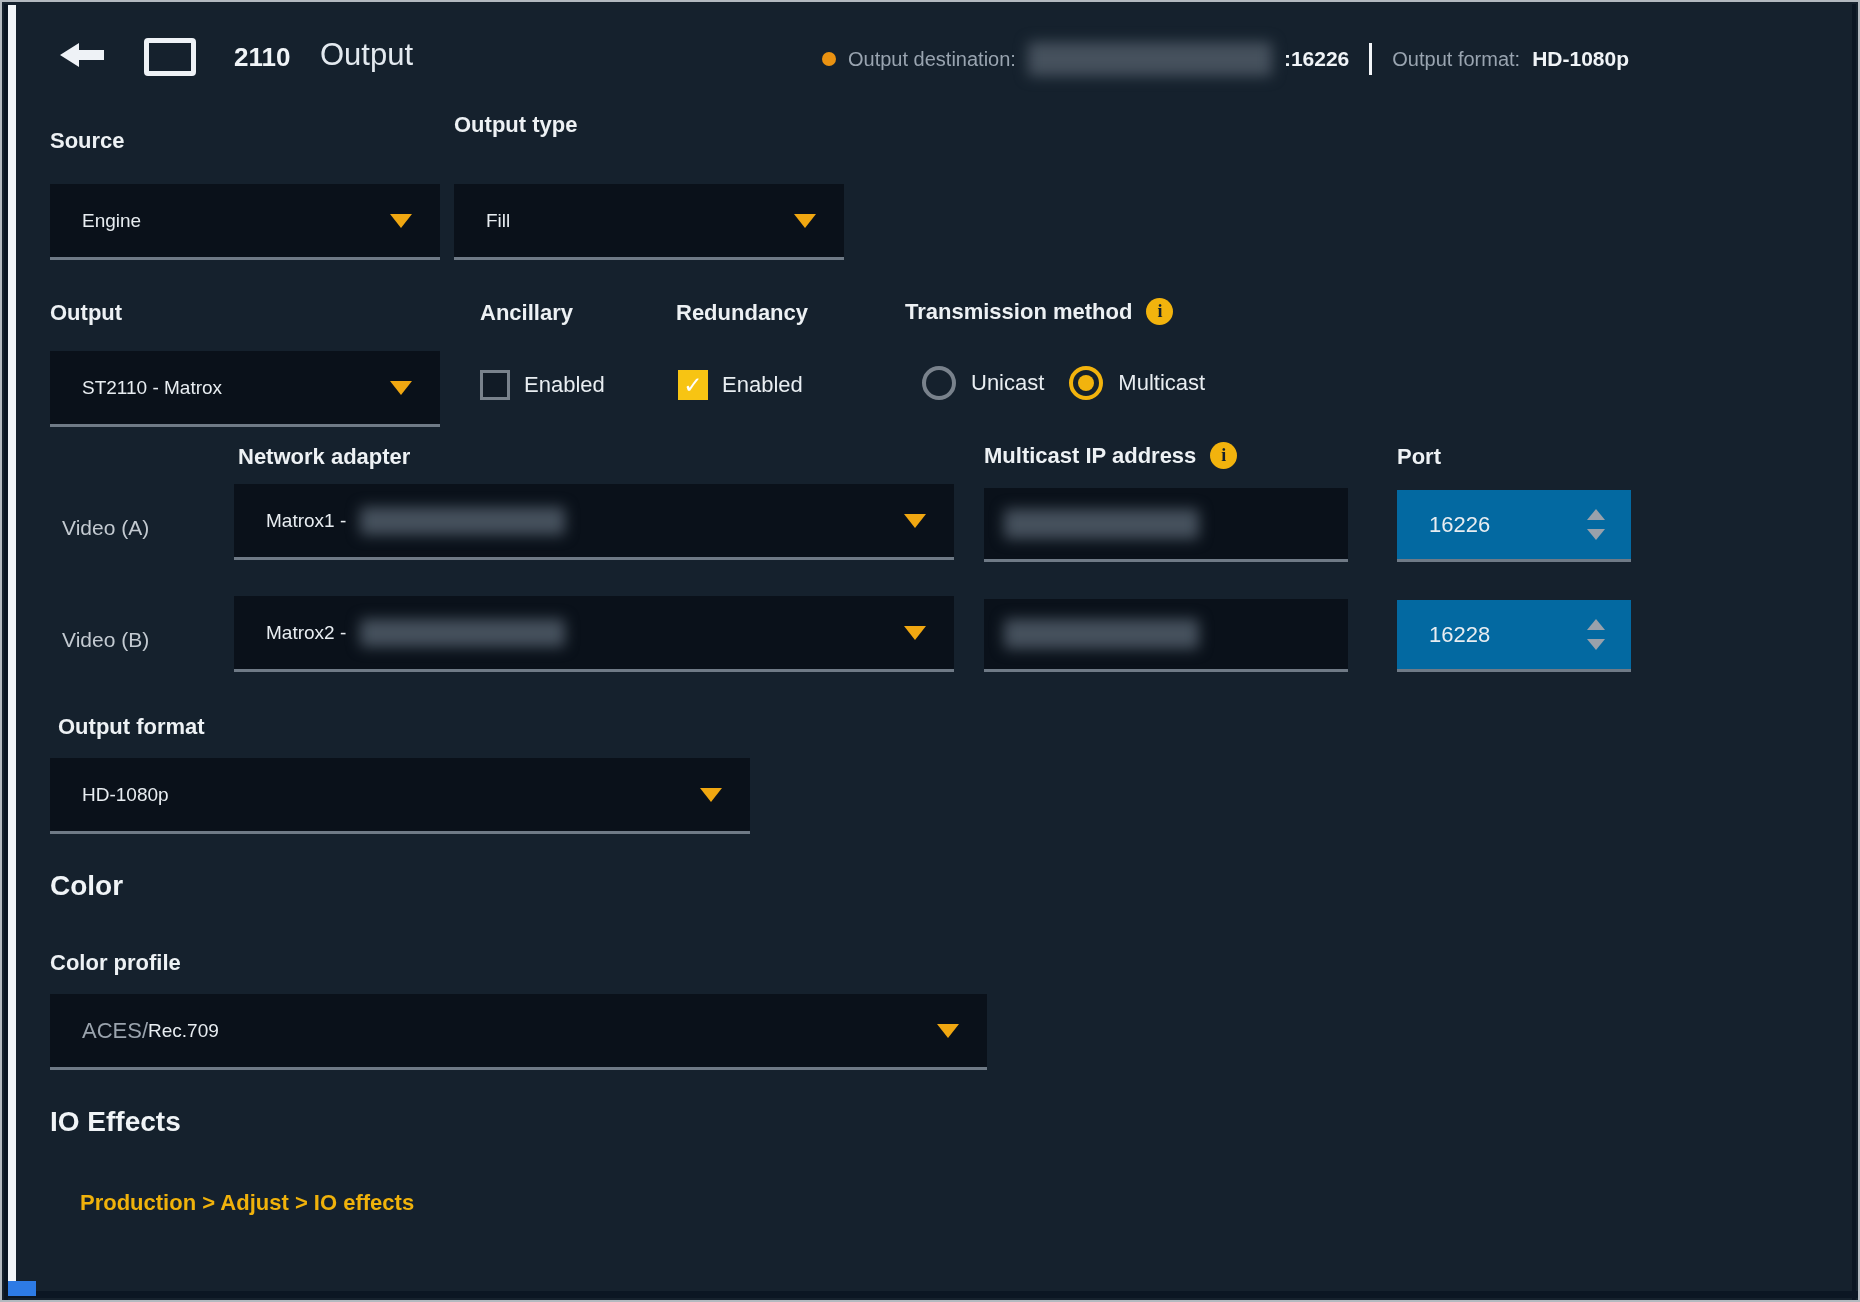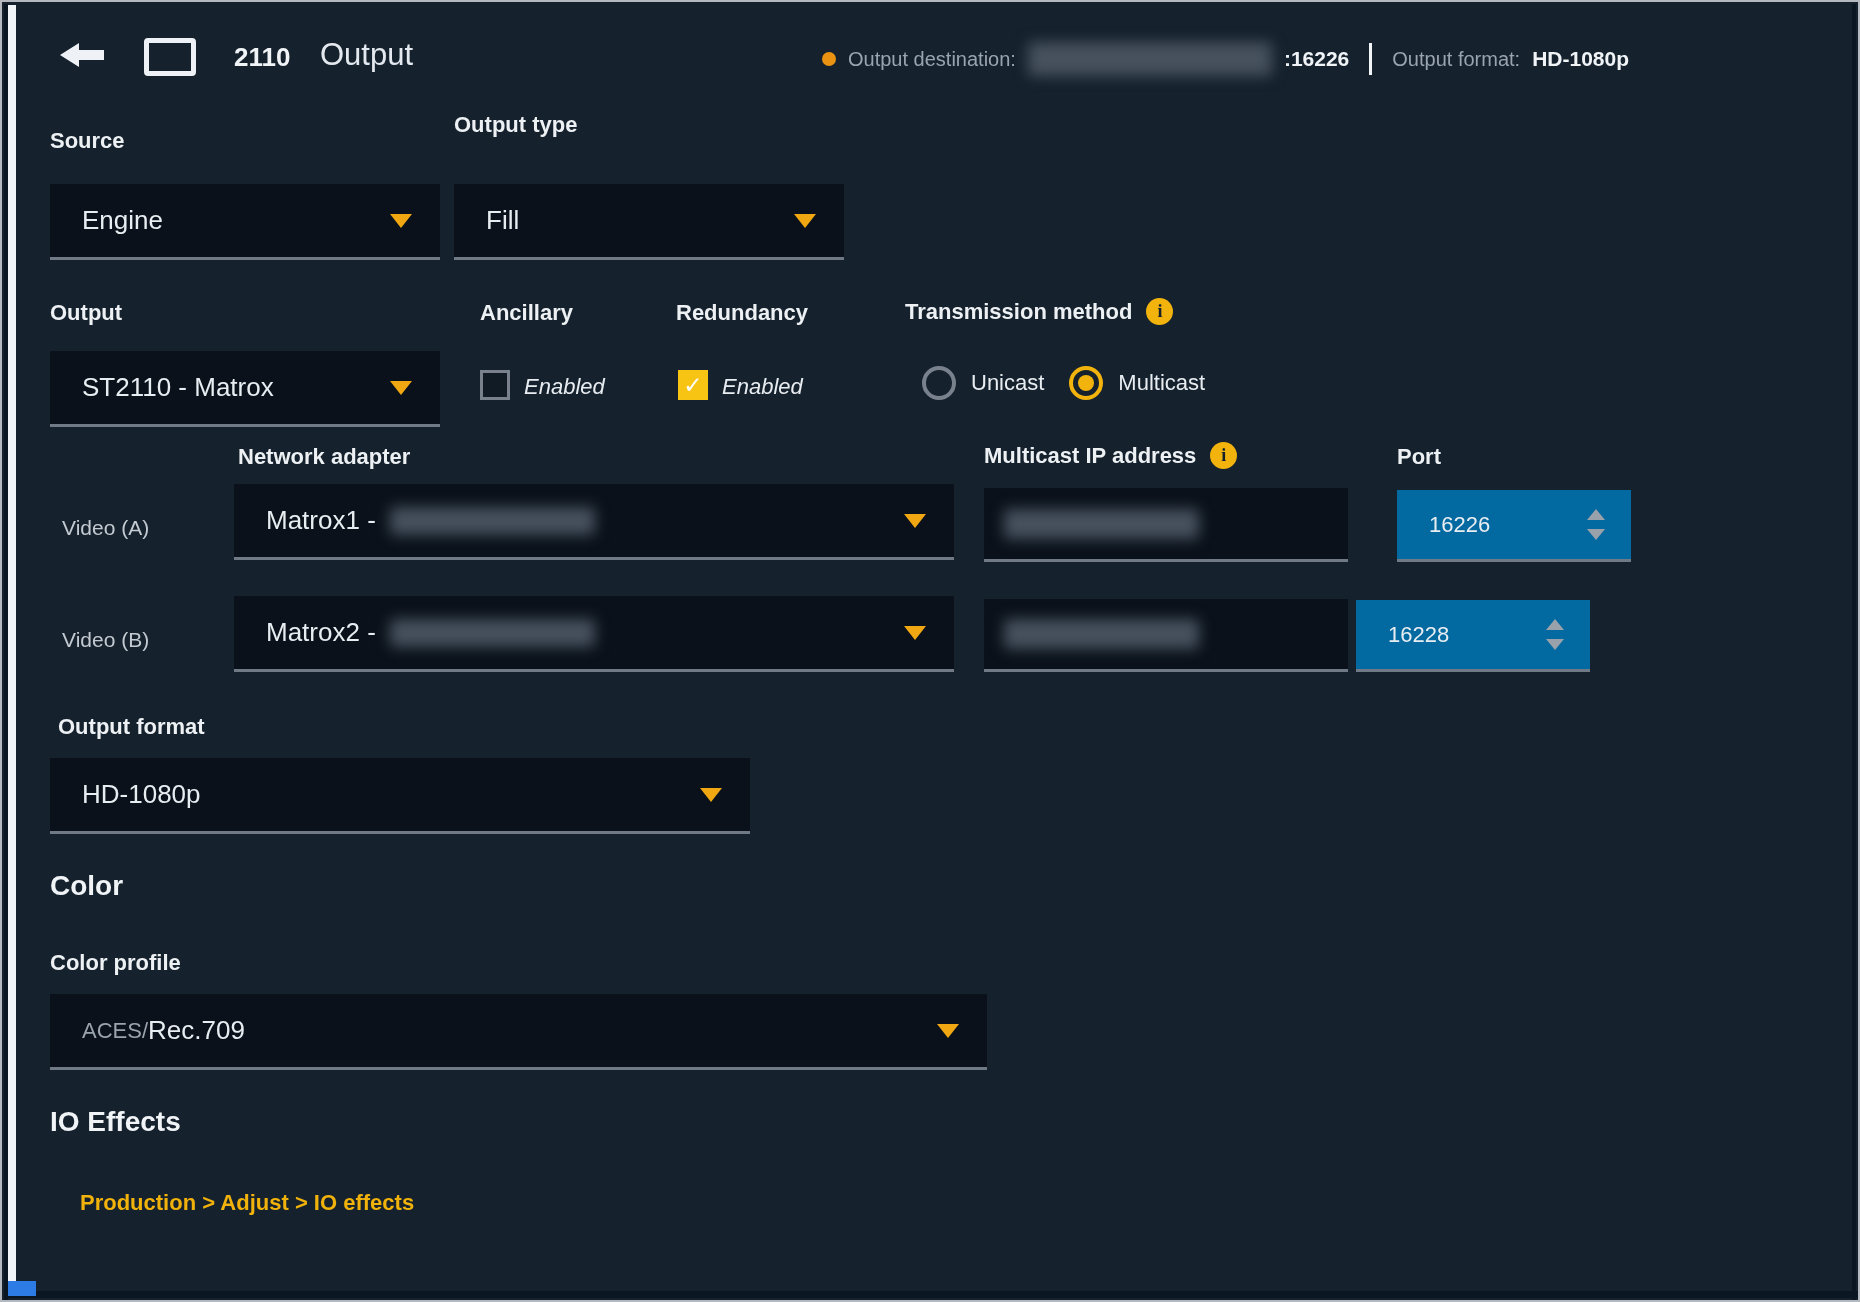--- a/index.html
+++ b/index.html
@@ -32,41 +32,41 @@
   .blob { background:#46515d; border-radius:4px; filter:blur(7px); }
 
   
   .lbl { position:absolute; font-size:22px; font-weight:700; color:#edf1f4; white-space:nowrap; }
   .lbl-flex { display:flex; align-items:center; gap:14px; }
   .sub-lbl { position:absolute; font-size:21px; font-weight:400; color:#c3cad1; white-space:nowrap; }
   .heading { position:absolute; font-size:28px; font-weight:700; color:#f0f4f7; }
 
   .select { position:absolute; height:76px; background:#0a111a; border-bottom:3px solid #6f7a86;
             display:flex; align-items:center; padding:0 28px 0 32px; cursor:pointer; }
-  .select-text { font-size:26px; color:#e8edf1; white-space:nowrap; }
+  .select-text { font-size:19px; color:#e8edf1; white-space:nowrap; }
   .select-prefix { font-size:22px; color:#9aa3ad; white-space:nowrap; }
   .caret { margin-left:auto; width:0; height:0;
            border-left:11px solid transparent; border-right:11px solid transparent;
            border-top:14px solid #f0a711; }
   .inline-blob { width:205px; height:28px; margin-left:14px; }
 
   .field { position:absolute; background:#0a111a; border-bottom:3px solid #6f7a86;
            display:flex; align-items:center; padding:0 20px; }
   .field-blob { width:195px; height:30px; }
 
   .port-box { position:absolute; width:234px; height:72px; background:#0369a1;
               border-bottom:3px solid #6f7a86; display:flex; align-items:center; padding:0 26px 0 32px; }
   .port-value { font-size:22px; color:#e8edf1; }
   .stepper { margin-left:auto; display:flex; flex-direction:column; gap:9px; cursor:pointer; }
   .tri-up { width:0; height:0; border-left:9px solid transparent; border-right:9px solid transparent;
             border-bottom:11px solid #99a1ab; }
   .tri-down { width:0; height:0; border-left:9px solid transparent; border-right:9px solid transparent;
               border-top:11px solid #99a1ab; }
 
-  .check-group { position:absolute; display:flex; align-items:flex-end; gap:14px;font-style:italic; }
+  .check-group { position:absolute; display:flex; align-items:center; gap:14px; }
   .checkbox { width:30px; height:30px; border:3px solid #79828c; background:#111b26;
               display:flex; align-items:center; justify-content:center; cursor:pointer; }
   .checkbox.checked { border:none; background:#f7c413; }
   .check-glyph { font-size:23px; font-weight:700; color:#fdfdfd; line-height:1; }
   .cb-label { font-size:22px; color:#e8edf1; }
 
   .radio-group { position:absolute; display:flex; align-items:center; gap:25px; }
   .radio-item { display:flex; align-items:center; gap:15px; cursor:pointer; }
   .radio { width:34px; height:34px; border-radius:50%; border:4px solid #79828c;
            display:flex; align-items:center; justify-content:center; }
@@ -101,21 +101,21 @@
   #lbl-port          { left:1395px;top:442px; }
 
   #lbl-video-a       { left:60px;  top:514px; }
   #dd-adapter-a      { left:232px; top:482px; width:720px; }
   #fld-ip-a          { left:982px; top:486px; width:364px; height:74px; }
   #port-a            { left:1395px;top:488px; }
 
   #lbl-video-b       { left:60px;  top:626px; }
   #dd-adapter-b      { left:232px; top:594px; width:720px; }
   #fld-ip-b          { left:982px; top:597px; width:364px; height:73px; }
-  #port-b            { left:1354px;top:598px; }
+  #port-b            { left:1395px;top:598px; }
 
   #lbl-output-format { left:56px;  top:712px; }
   #dd-output-format  { left:48px;  top:756px; width:700px; }
 
   #hd-color          { left:48px;  top:868px; }
   #lbl-color-profile { left:48px;  top:948px; }
   #dd-color-profile  { left:48px;  top:992px; width:937px; }
 
   #hd-io             { left:48px;  top:1104px; }
   #crumb-io          { left:78px;  top:1188px; }

